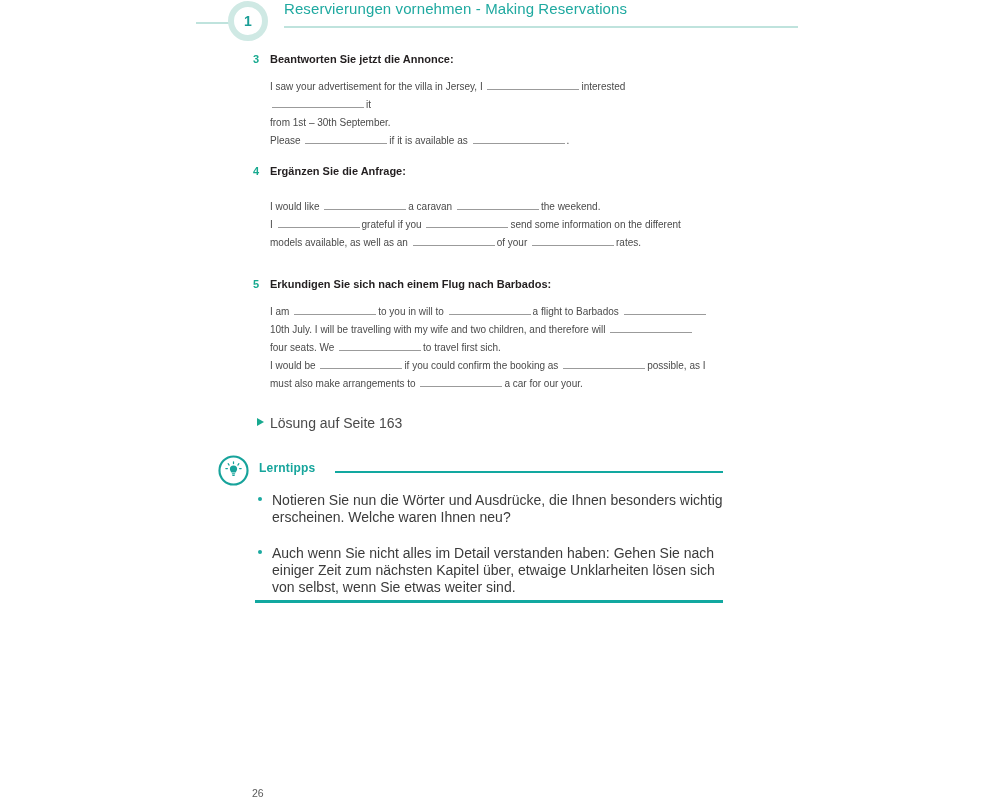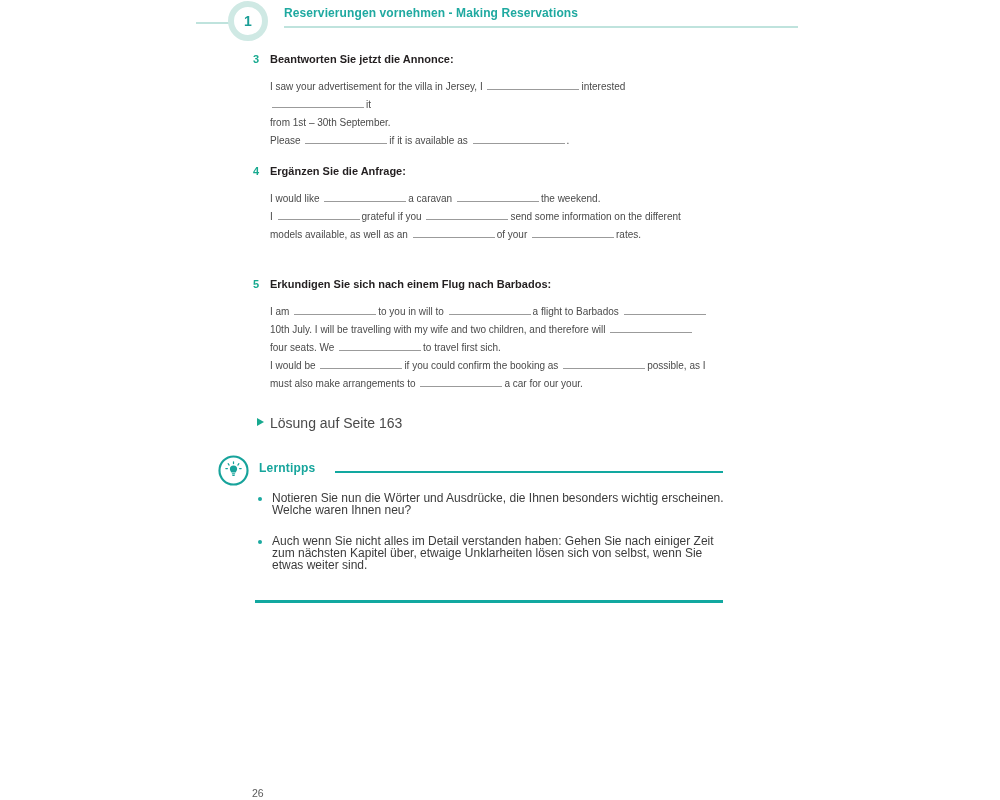--- a/index.html
+++ b/index.html
@@ -54,23 +54,23 @@
   .chapter-badge span {
     font-size: 14px;
     font-weight: bold;
     color: #1a9e96;
     line-height: 1;
     margin-top: -1px;
   }
   .header-title {
     position: absolute;
     left: 284px;
-    top: 6px;
-    font-size: 12px;
-    font-weight: bold;
+    top: 0;
+    font-size: 15px;
+    font-weight: normal;
     color: #1fa9a0;
     letter-spacing: .1px;
     white-space: nowrap;
   }
   .header-rule {
     position: absolute;
     left: 284px;
     top: 26px;
     width: 514px;
     height: 2px;
@@ -172,22 +172,22 @@
   }
   .tips-list {
     position: absolute;
     left: 256px;
     top: 40px;
     width: 475px;
   }
   .tip-item {
     position: relative;
     padding-left: 16px;
-    font-size: 12px;
-    line-height: 12px;
+    font-size: 14px;
+    line-height: 17px;
     color: #3b3b3b;
     margin-bottom: 19px;
   }
   .tip-bullet {
     position: absolute;
     left: 2px;
     top: 5px;
     width: 4px;
     height: 4px;
     border-radius: 50%;
@@ -229,21 +229,21 @@
       <div class="exercise" style="position: absolute; left: 0px; top: 0px; width: 1000px;">
         <div class="ex-head"><span class="ex-num">3</span><span>Beantworten Sie jetzt die Annonce:</span></div>
         <div class="ex-body" style="margin-top: 12px;">
           <div><span>I saw your advertisement for the villa in Jersey, I </span><span class="blank b-lg"></span><span>interested </span><span class="blank b-lg"></span><span>it </span></div>
           <div><span>from 1st – 30th September. </span></div>
           <div><span>Please </span><span class="blank b-md"></span><span>if it is available as </span><span class="blank b-lg"></span><span>. </span></div>
         </div>
       </div>
       <div class="exercise" style="position: absolute; left: 0px; top: 112px; width: 1000px;">
         <div class="ex-head"><span class="ex-num">4</span><span>Ergänzen Sie die Anfrage:</span></div>
-        <div class="ex-body" style="margin-top: 12px;">
+        <div class="ex-body" style="margin-top: 20px;">
           <div><span>I would like </span><span class="blank b-md"></span><span>a caravan </span><span class="blank b-md"></span><span>the weekend. </span></div>
           <div><span>I </span><span class="blank b-md"></span><span>grateful if you </span><span class="blank b-md"></span><span>send some information on the different </span></div>
           <div><span>models available, as well as an </span><span class="blank b-md"></span><span>of your </span><span class="blank b-md"></span><span>rates. </span></div>
         </div>
       </div>
       <div class="exercise" style="position: absolute; left: 0px; top: 225px; width: 1000px;">
         <div class="ex-head"><span class="ex-num">5</span><span>Erkundigen Sie sich nach einem Flug nach Barbados:</span></div>
         <div class="ex-body" style="margin-top: 12px;">
           <div><span>I am </span><span class="blank b-md"></span><span>to you in will to </span><span class="blank b-md"></span><span>a flight to Barbados </span><span class="blank b-md"></span></div>
           <div><span>10th July. I will be travelling with my wife and two children, and therefore will </span><span class="blank b-md"></span></div>

